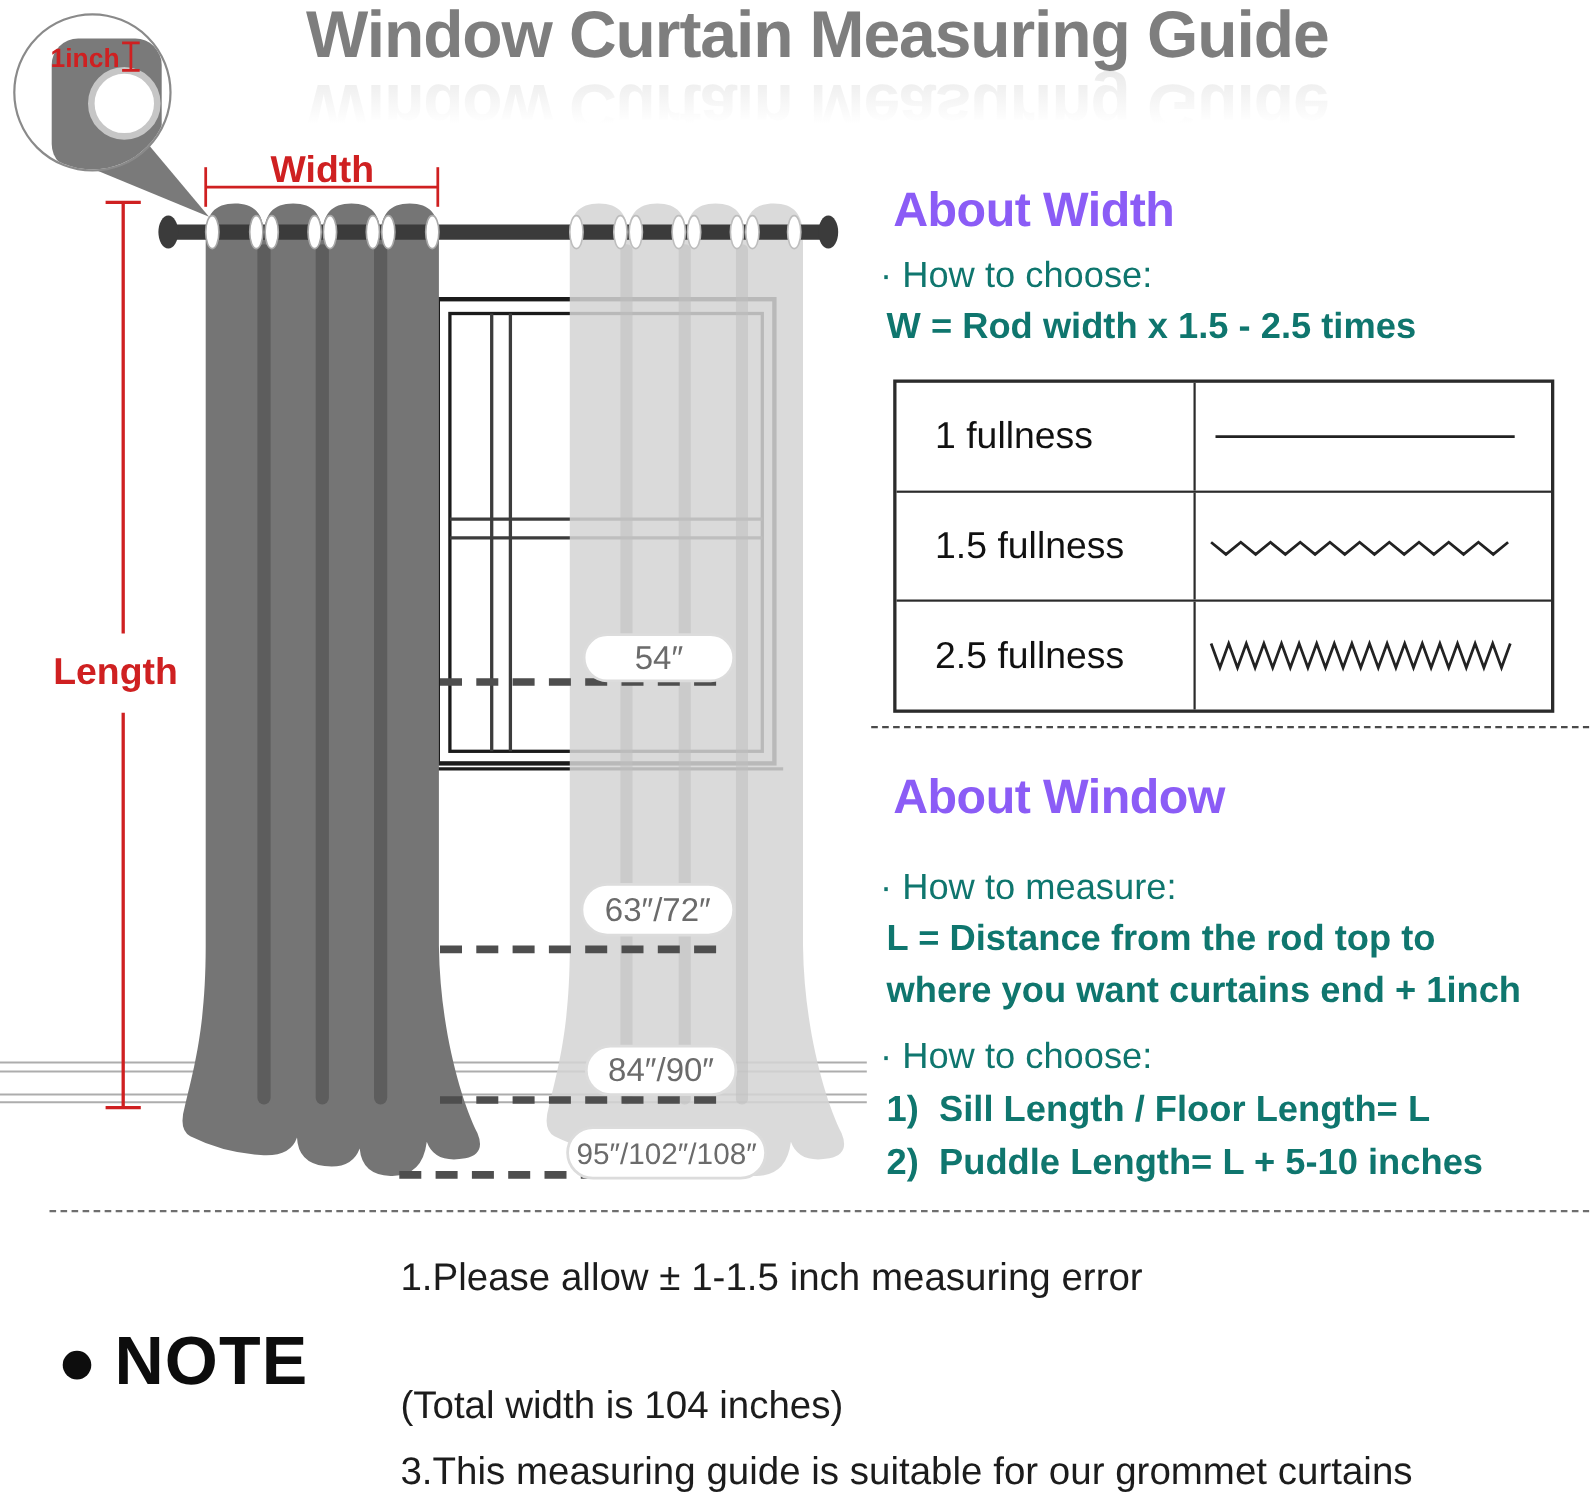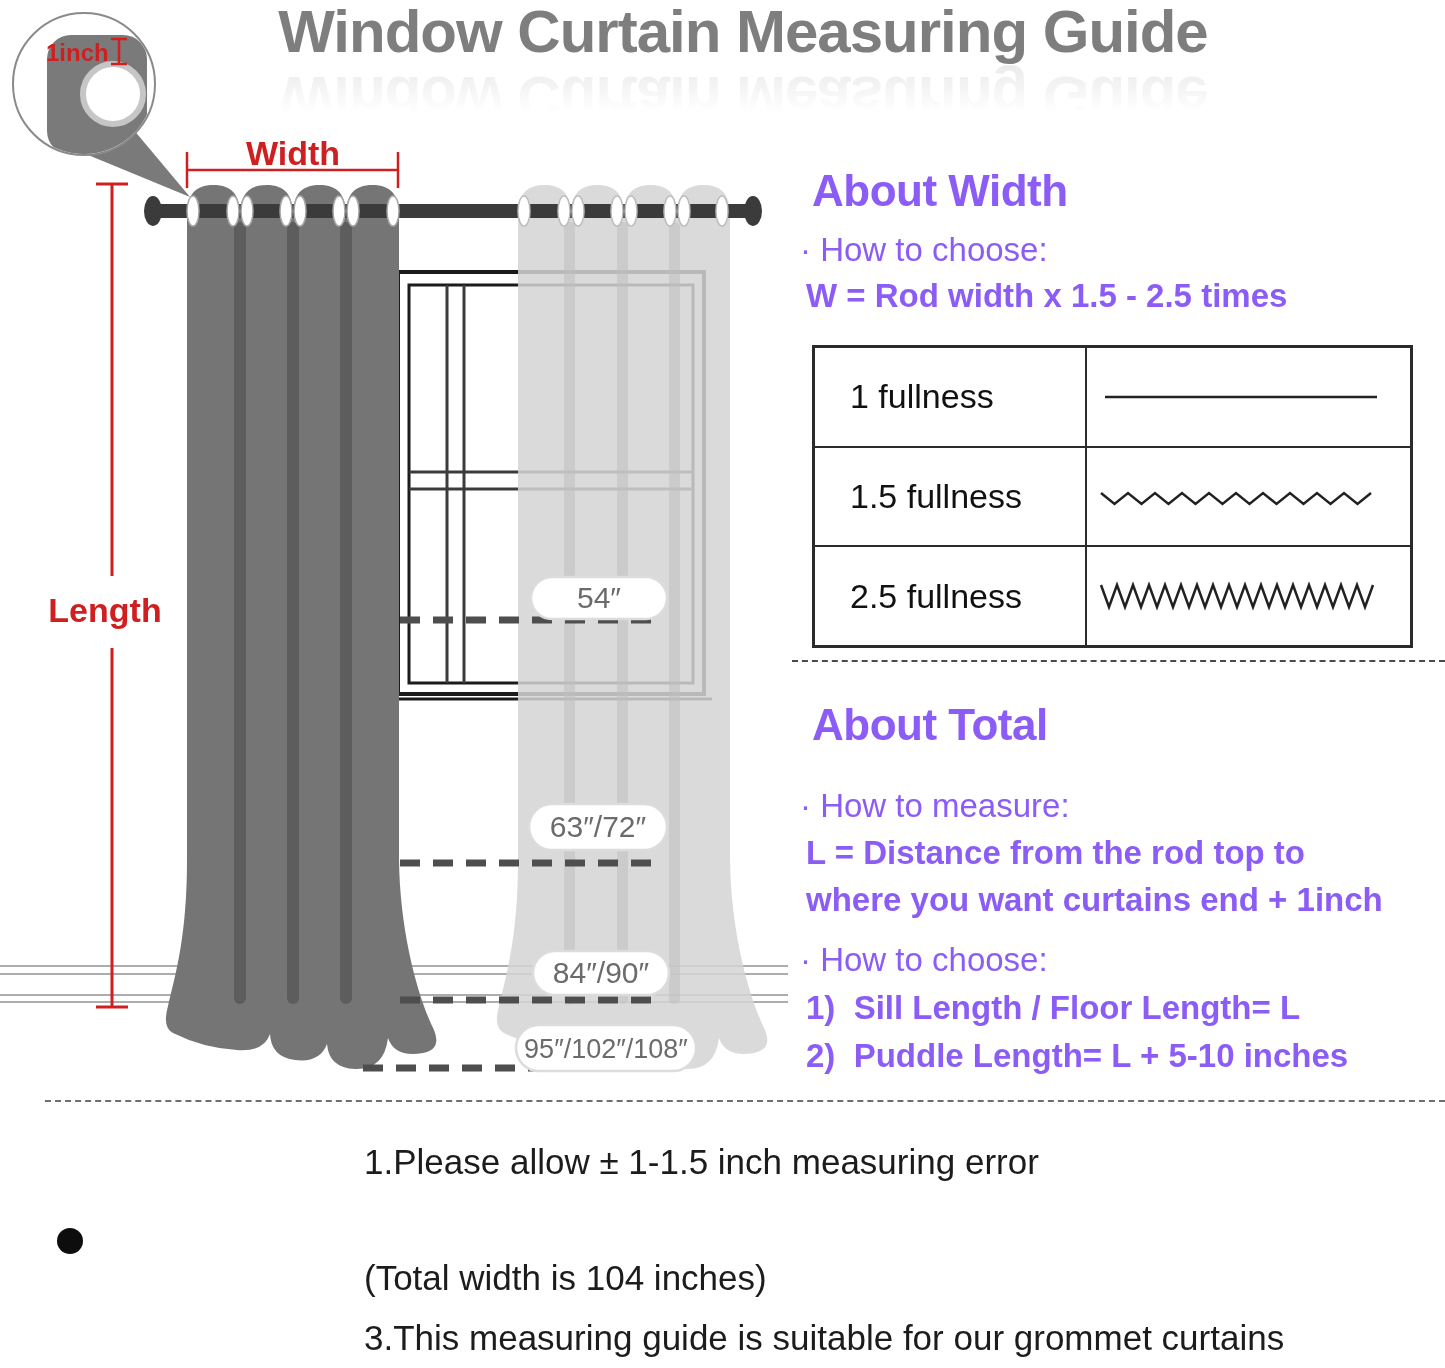--- a/index.html
+++ b/index.html
@@ -11,21 +11,21 @@
   .title { position:absolute; top:0px; left:238px; width:1010px; text-align:center;
            font-size:60px; font-weight:bold; letter-spacing:-1px; color:#7e7e7e; line-height:64px; }
   .title-reflection { position:absolute; top:65px; left:238px; width:1010px; text-align:center;
            font-size:60px; font-weight:bold; letter-spacing:-1px; color:#8d8d8d; line-height:64px;
            transform:scaleY(-1); opacity:.32; }
   .reflect-fade { position:absolute; top:65px; left:238px; width:1010px; height:66px;
            background:linear-gradient(to bottom, rgba(255,255,255,.45) 0%, #fff 72%); }
 
   
   .h-section { font-size:44px; font-weight:bold; color:#8b5cf6; letter-spacing:-0.5px; }
-  .t33 { font-size:33px; color:#8b5cf6; line-height:40px; }
+  .t33 { font-size:33px; color:#0f766e; line-height:40px; }
   .bold { font-weight:bold; }
   .pre { white-space:pre; }
 
   
   .folds-table { position:absolute; left:812px; top:345px; width:601px; height:303px;
                  border:3px solid #2b2b2b; box-sizing:border-box; display:flex; flex-direction:column; background:#fff; }
   .ft-header { height:78px; border-bottom:3px solid #2b2b2b; box-sizing:border-box;
                display:flex; align-items:center; justify-content:center; font-size:34px; font-weight:bold; color:#111; }
   .ft-row { flex:1; display:flex; border-bottom:2.5px solid #2b2b2b; box-sizing:border-box; }
   .ft-row:last-child { border-bottom:none; }
@@ -223,26 +223,27 @@
         <svg width="320" height="40">
           <polyline fill="none" stroke="#222" stroke-width="2.5" points="12,9 20,31 28,9 36,31 44,9 52,31 60,9 68,31 76,9 84,31 92,9 100,31 108,9 116,31 124,9 132,31 140,9 148,31 156,9 164,31 172,9 180,31 188,9 196,31 204,9 212,31 220,9 228,31 236,9 244,31 252,9 260,31 268,9 276,31 284,9"></polyline>
         </svg>
       </div>
     </div>
   </div>
 
   <div class="sep-mid"></div>
   <div class="sep-bottom"></div>
 
-  <div class="abs h-section" style="left:812px;top:700px">About Total</div>
+  <div class="abs h-section" style="left:812px;top:700px">About Window</div>
   <div class="abs t33" style="left:800px;top:786px">· How to measure:</div>
   <div class="abs t33 bold" style="left:806px;top:833px">L = Distance from the rod top to</div>
   <div class="abs t33 bold" style="left:806px;top:880px">where you want curtains end + 1inch</div>
   <div class="abs t33" style="left:800px;top:940px">· How to choose:</div>
   <div class="abs t33 bold pre" style="left:806px;top:988px">1)  Sill Length / Floor Length= L</div>
   <div class="abs t33 bold pre" style="left:806px;top:1036px">2)  Puddle Length= L + 5-10 inches</div>
 
   <div class="note-dot"></div>
+  <div class="note-label">NOTE</div>
   <div class="note-line" style="top:1142px">1.Please allow ± 1-1.5 inch measuring error</div>
   <div class="note-line" style="top:1258px">(Total width is 104 inches)</div>
   <div class="note-line" style="top:1318px">3.This measuring guide is suitable for our grommet curtains</div>
 
 </div>
 
 </body></html>

